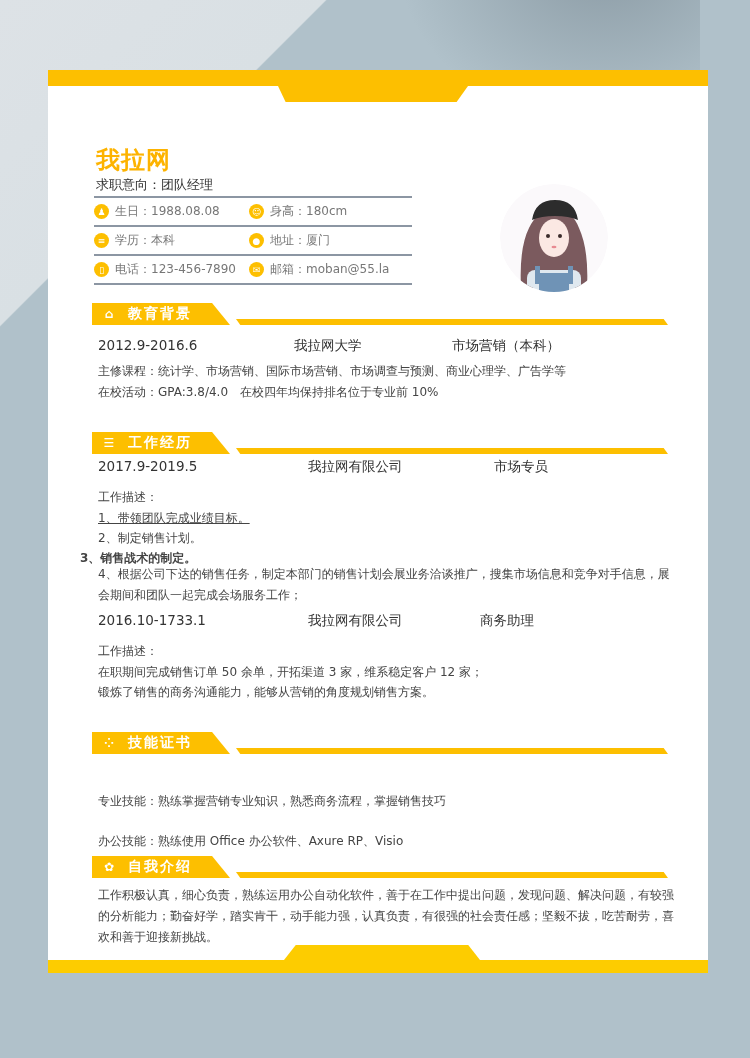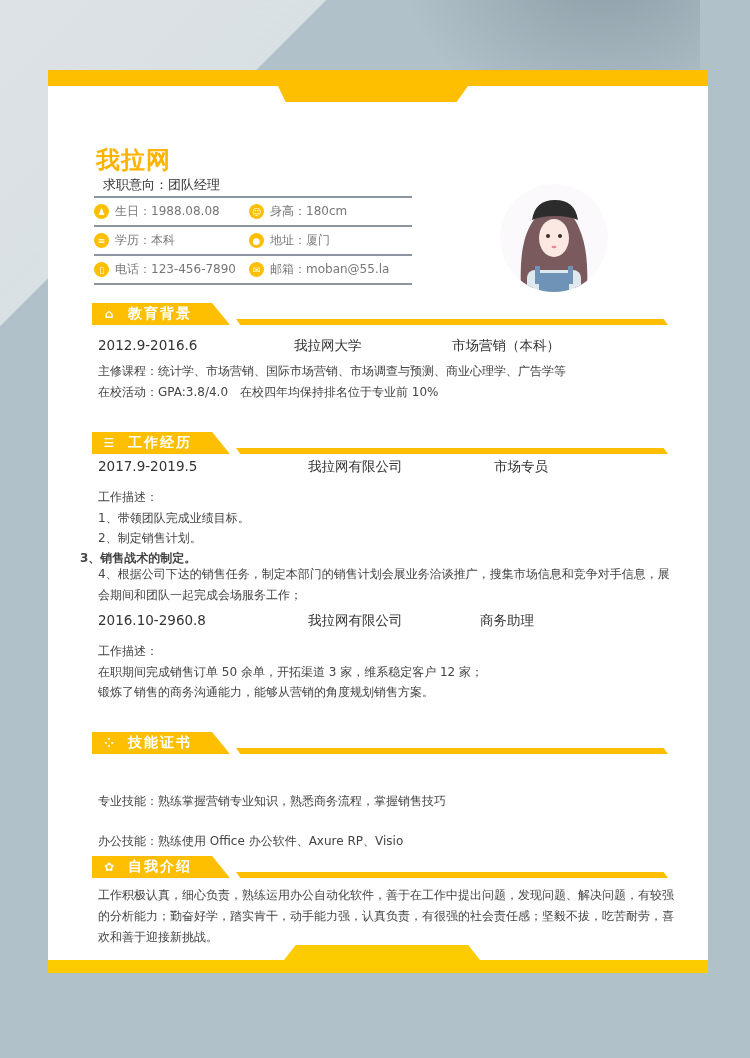--- a/index.html
+++ b/index.html
@@ -35,21 +35,21 @@
     position: absolute; left: 236px; bottom: 13px; width: 196px; height: 15px; background: #fdcc00;
     clip-path: polygon(6% 0, 94% 0, 100% 100%, 0 100%);
   }
 
   .name {
     position: absolute; left: 48px; top: 64px; font-size: 24px; font-weight: bold; color: #fdb300;
     letter-spacing: 1px;
     margin-top: 10px;
   }
   .intent {
-    position: absolute; left: 48px; top: 106px; font-size: 13px; color: #333; margin-left: 7px;
+    position: absolute; left: 48px; top: 106px; font-size: 13px; color: #333;
   }
   .info-grid {
     position: absolute; left: 46px; top: 126px; width: 318px;
   }
   .info-row {
     height: 27px; border-top: 2px solid #8c96a3; display: flex; align-items: center;
   }
   .info-row.last { border-bottom: 2px solid #8c96a3; }
   .info-cell { display: flex; align-items: center; width: 155px; font-size: 12px; color: #777; }
   .info-cell.right { width: 160px; }
@@ -166,26 +166,26 @@
     <div class="sec-tab">
       <span class="sic">☰</span>
       <span>工作经历</span>
     </div>
     <div class="sec-line"></div>
   </div>
   <div class="h" style="left:50px; top:388px;">2017.9-2019.5</div>
   <div class="h" style="left:260px; top:388px;">我拉网有限公司</div>
   <div class="h" style="left:446px; top:388px;">市场专员</div>
   <div class="t" style="left:50px; top:419px;">工作描述：</div>
-  <div class="t" style="left:50px; top:440px;">1、带领团队完成业绩目标。</div>
+  <div class="t" style="left:50px; top:440px;text-decoration:underline;">1、带领团队完成业绩目标。</div>
   <div class="t" style="left:50px; top:460px;">2、制定销售计划。</div>
   <div class="t" style="left:32px; top:480px;font-weight:bold;">3、销售战术的制定。</div>
   <div class="para" style="left:50px; top:494px; width:580px;">4、根据公司下达的销售任务，制定本部门的销售计划会展业务洽谈推广，搜集市场信息和竞争对手信息，展会期间和团队一起完成会场服务工作；</div>
 
-  <div class="h" style="left:50px; top:542px;">2016.10-2960.8</div>
+  <div class="h" style="left:50px; top:542px;">2016.10-1733.1</div>
   <div class="h" style="left:260px; top:542px;">我拉网有限公司</div>
   <div class="h" style="left:432px; top:542px;">商务助理</div>
   <div class="t" style="left:50px; top:573px;">工作描述：</div>
   <div class="t" style="left:50px; top:594px;">在职期间完成销售订单 50 余单，开拓渠道 3 家，维系稳定客户 12 家；</div>
   <div class="t" style="left:50px; top:614px;text-align:center;">锻炼了销售的商务沟通能力，能够从营销的角度规划销售方案。</div>
 
   <div class="sec-head" style="top:662px;">
     <div class="sec-tab">
       <span class="sic">⁘</span>
       <span>技能证书</span>

